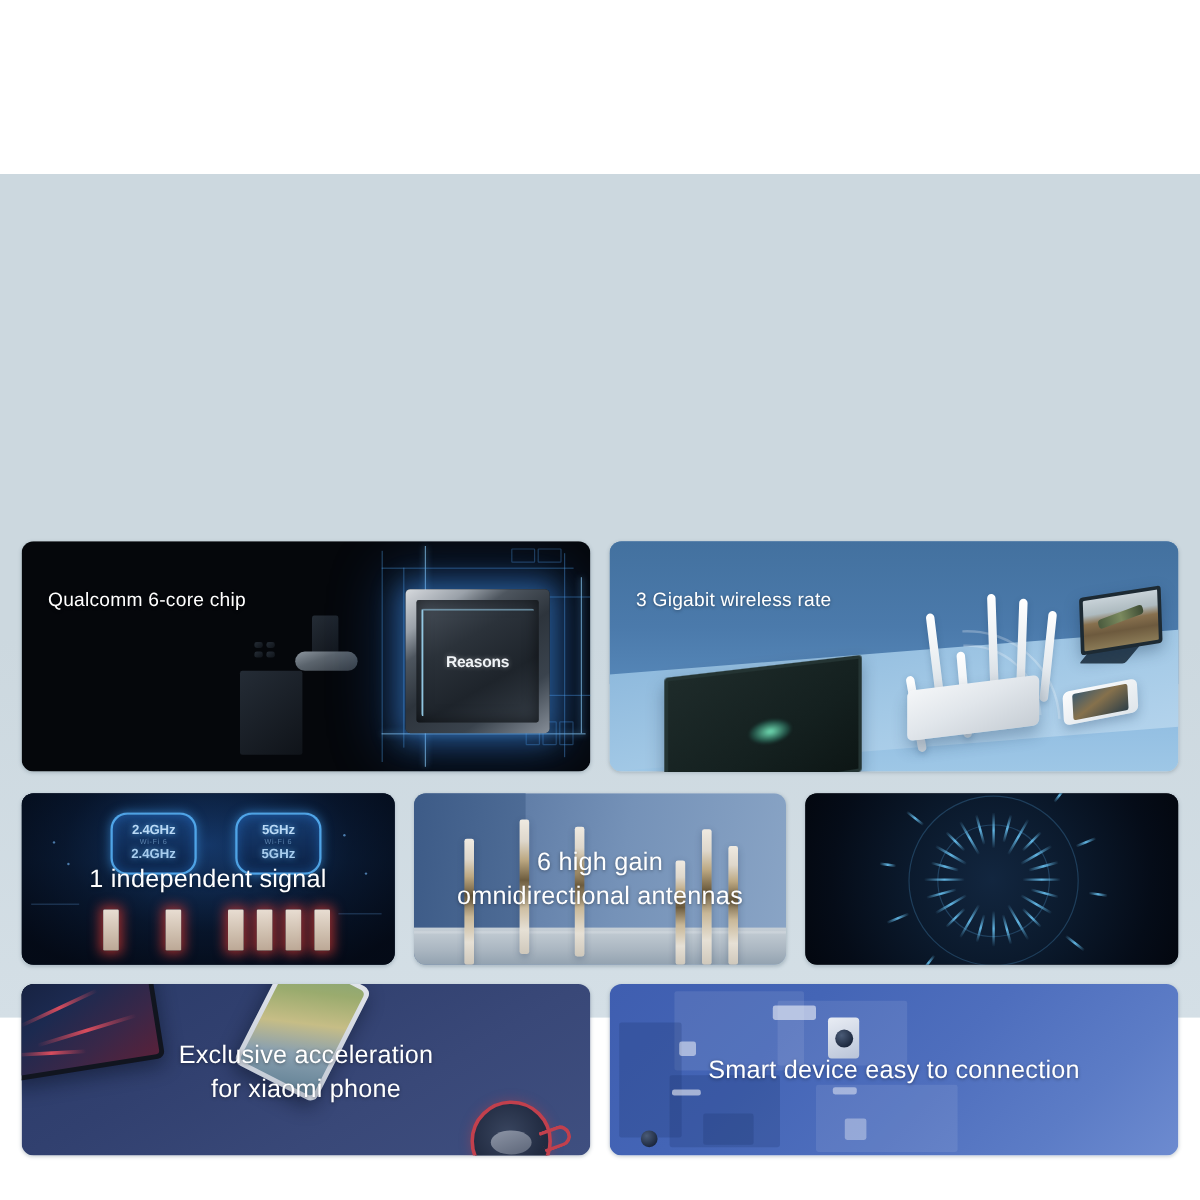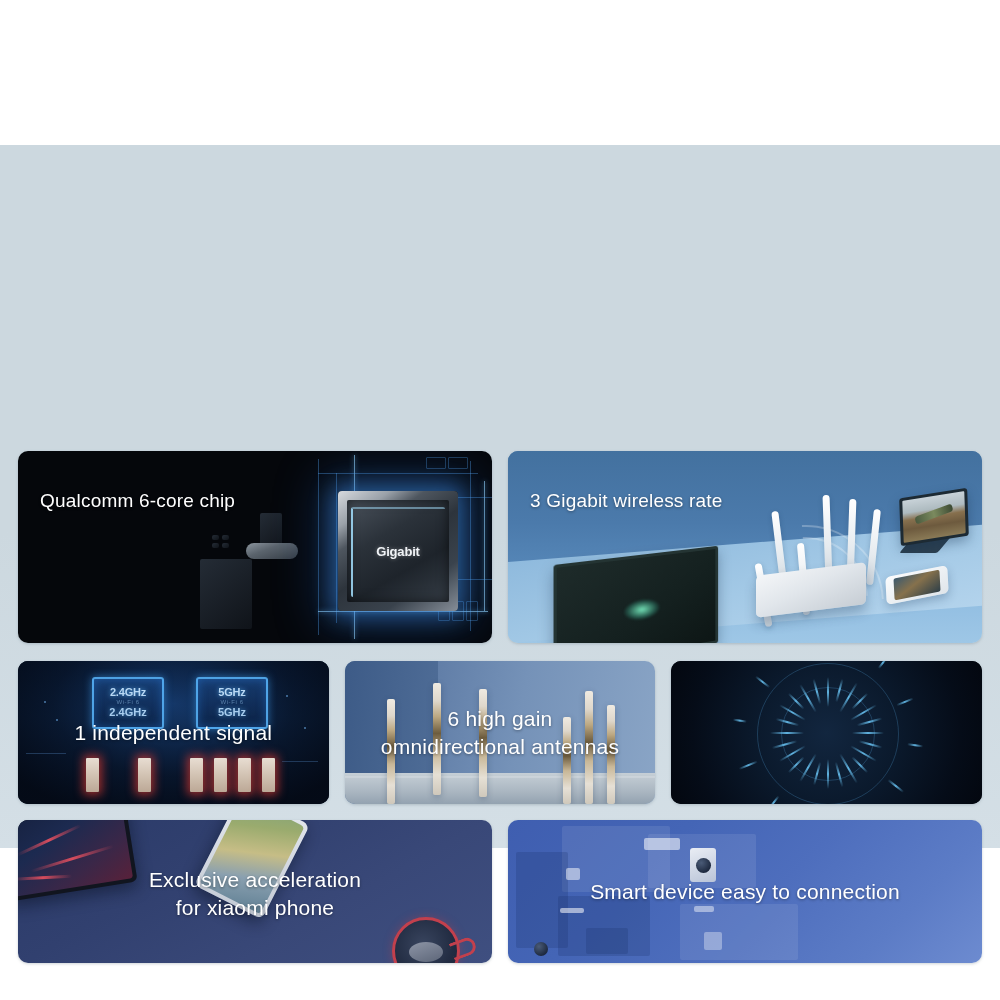--- a/index.html
+++ b/index.html
@@ -77,21 +77,21 @@
     font-weight: 400;
     line-height: 28px;
     letter-spacing: 0.2px;
     text-shadow: 0 1px 3px rgba(0,0,0,0.40);
     white-space: pre-line;
   }
   .label-left {
     left: 22px;
     top: 36px;
   }
-  .row1 .card-label { font-size: 19px; }
+  .row1 .card-label { font-size: 16px; }
   .label-center {
     left: 0;
     right: 0;
     text-align: center;
     top: 50%;
     transform: translateY(-50%);
   }
   .label-center-low {
     left: 0; right: 0;
     text-align: center;
@@ -279,21 +279,21 @@
     background:
       radial-gradient(ellipse 200px 120px at 50% 30%, rgba(30,80,150,0.55) 0%, rgba(8,22,45,0.6) 60%, rgba(4,10,22,0.95) 100%),
       linear-gradient(180deg, #061226 0%, #0a1b33 40%, #061021 100%);
     background-color: #060f1e;
   }
   .chipblk {
     position: absolute;
     top: 16px;
     width: 72px; height: 52px;
     border: 2px solid rgba(90,185,255,0.85);
-    border-radius: 3px;
+    border-radius: 14px;
     background: linear-gradient(180deg, rgba(26,68,126,0.75), rgba(12,34,70,0.85));
     box-shadow: 0 0 9px rgba(70,170,255,0.55), inset 0 0 10px rgba(40,120,210,0.5);
     text-align: center;
     padding-top: 7px;
     box-sizing: border-box;
   }
   .chipblk .ghz {
     display: block;
     color: #b9d9f5;
     font-size: 11px;
@@ -522,21 +522,21 @@
             <div class="pcb-pad" style="left:448px;top:150px;width:10px;height:18px;"></div>
             <div class="dark-block" style="left:182px;top:108px;width:52px;height:70px;"></div>
             <div class="dark-block" style="left:242px;top:62px;width:22px;height:38px;"></div>
             <div class="dark-block" style="left:194px;top:84px;width:7px;height:5px;"></div>
             <div class="dark-block" style="left:204px;top:84px;width:7px;height:5px;"></div>
             <div class="dark-block" style="left:194px;top:92px;width:7px;height:5px;"></div>
             <div class="dark-block" style="left:204px;top:92px;width:7px;height:5px;"></div>
             <div class="capsule" style="left:228px;top:92px;width:52px;height:16px;"></div>
             <div class="chip">
               <div class="chip-core">
-                <span class="chip-text">Gigabit</span>
+                <span class="chip-text">Reasons</span>
               </div>
               <div class="chip-sheen"></div>
             </div>
           </div>
           <div class="card-label label-left">Qualcomm 6-core chip</div>
         </div>
 
         <div class="card">
           <div class="bg-router">
             <div class="desk-wall"></div>

